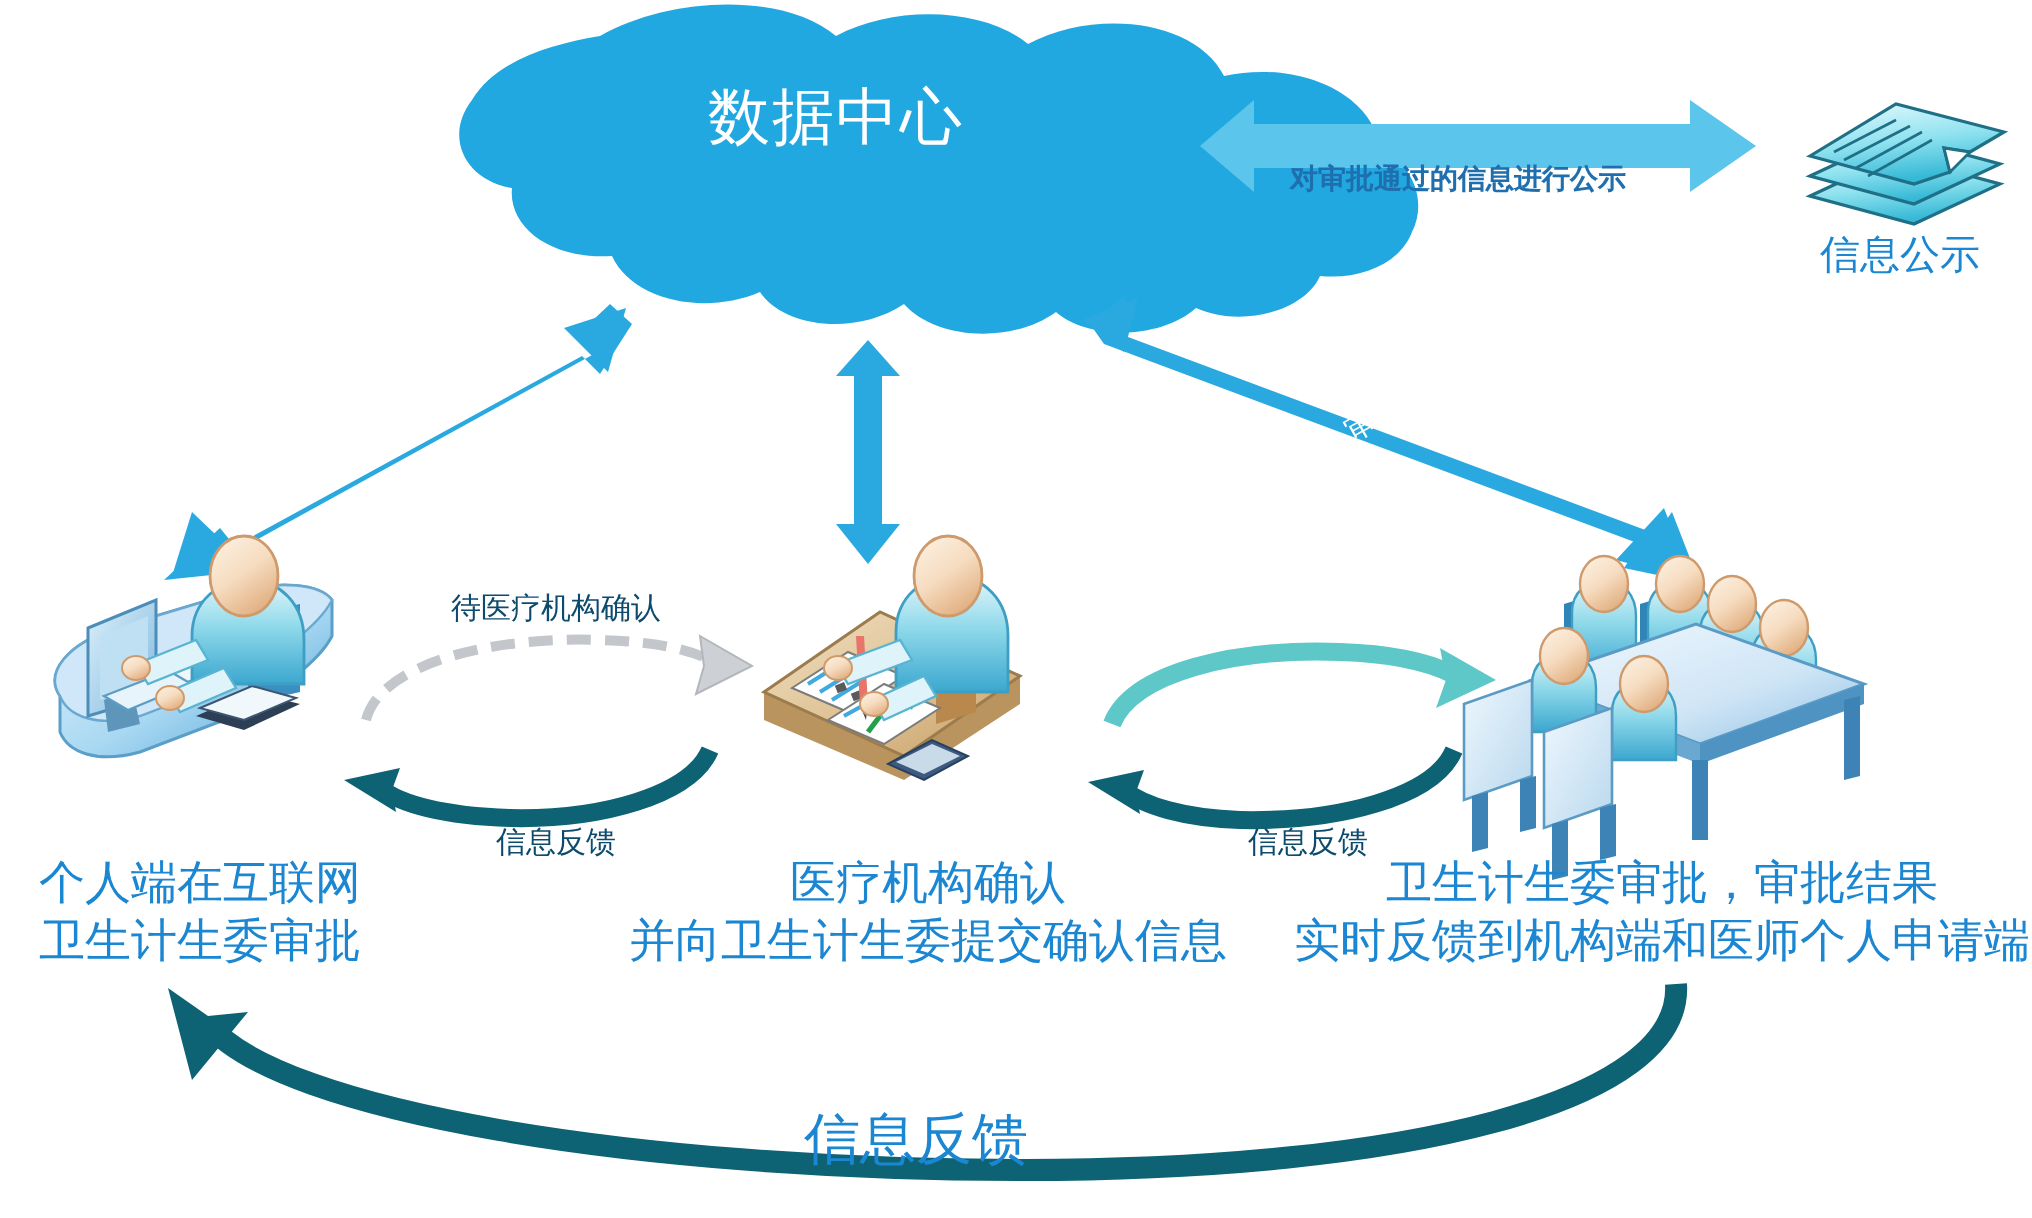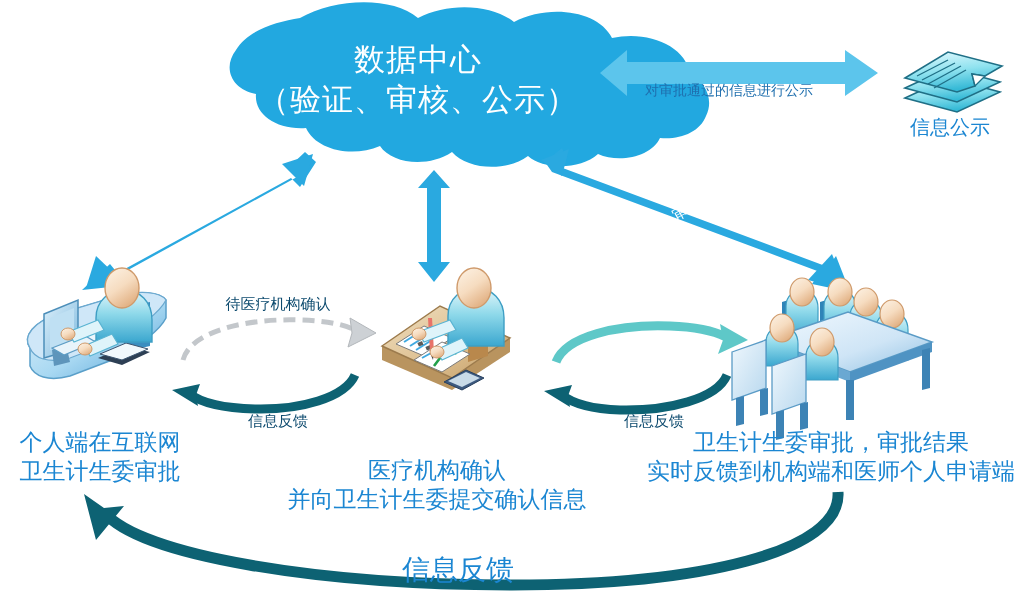--- a/index.html
+++ b/index.html
@@ -36,20 +36,21 @@
     font-size: 23px;
     color: #1b86d2;
   }
   .lbl-arc {
     font-size: 15px;
     color: #0c4a6e;
   }
   .lbl-small {
     font-size: 14px;
     color: #1f6fae;
+    font-weight: bold;
   }
   .lbl-big {
     font-size: 28px;
     color: #1b86d2;
   }
   .lbl-doc {
     font-size: 20px;
     color: #1b86d2;
   }
   .onarrow {
@@ -318,21 +319,20 @@
     </g>
 
     <g>
       <path d="M 838 492 C 842 552 700 585 512 585 C 320 585 140 556 104 512" fill="none" stroke="#0d6273" stroke-width="11" stroke-linecap="butt"></path>
       <path d="M 84 494 L 96 540 L 124 506 L 104 508 Z" fill="#0d6273"></path>
     </g>
   </svg>
 
   <div class="cloudtext" style="left:208px; top:40px; width:420px;">
     <div>数据中心</div>
-    <div>（验证、审核、公示）</div>
   </div>
 
   <div class="lbl lbl-small" style="left:645px; top:82px;">对审批通过的信息进行公示</div>
 
   <div class="lbl lbl-doc" style="left:880px; top:115px; width:140px;">信息公示</div>
 
   <div class="onarrow" style="left:186px; top:200px; transform:rotate(29deg); transform-origin:center;">提交</div>
 
   <div class="onarrow" style="left:427px; top:205px; transform:rotate(-90deg); transform-origin:center; writing-mode:vertical-rl;">确认</div>
 
@@ -341,21 +341,21 @@
   <div class="lbl lbl-arc" style="left:198px; top:295px; width:160px;">待医疗机构确认</div>
   <div class="lbl lbl-arc" style="left:218px; top:412px; width:120px;">信息反馈</div>
 
   <div class="lbl lbl-arc" style="left:594px; top:412px; width:120px;">信息反馈</div>
 
   <div class="lbl lbl-node" style="left:0px; top:428px; width:200px;">
     <div>个人端在互联网</div>
     <div>卫生计生委审批</div>
   </div>
 
-  <div class="lbl lbl-node" style="left:277px; top:428px; width:320px;margin-top:28px;">
+  <div class="lbl lbl-node" style="left:304px; top:428px; width:320px;">
     <div>医疗机构确认</div>
     <div>并向卫生计生委提交确认信息</div>
   </div>
 
   <div class="lbl lbl-node" style="left:646px; top:428px; width:370px;">
     <div>卫生计生委审批，审批结果</div>
     <div>实时反馈到机构端和医师个人申请端</div>
   </div>
 
   <div class="lbl lbl-big" style="left:358px; top:552px; width:200px;">信息反馈</div>

